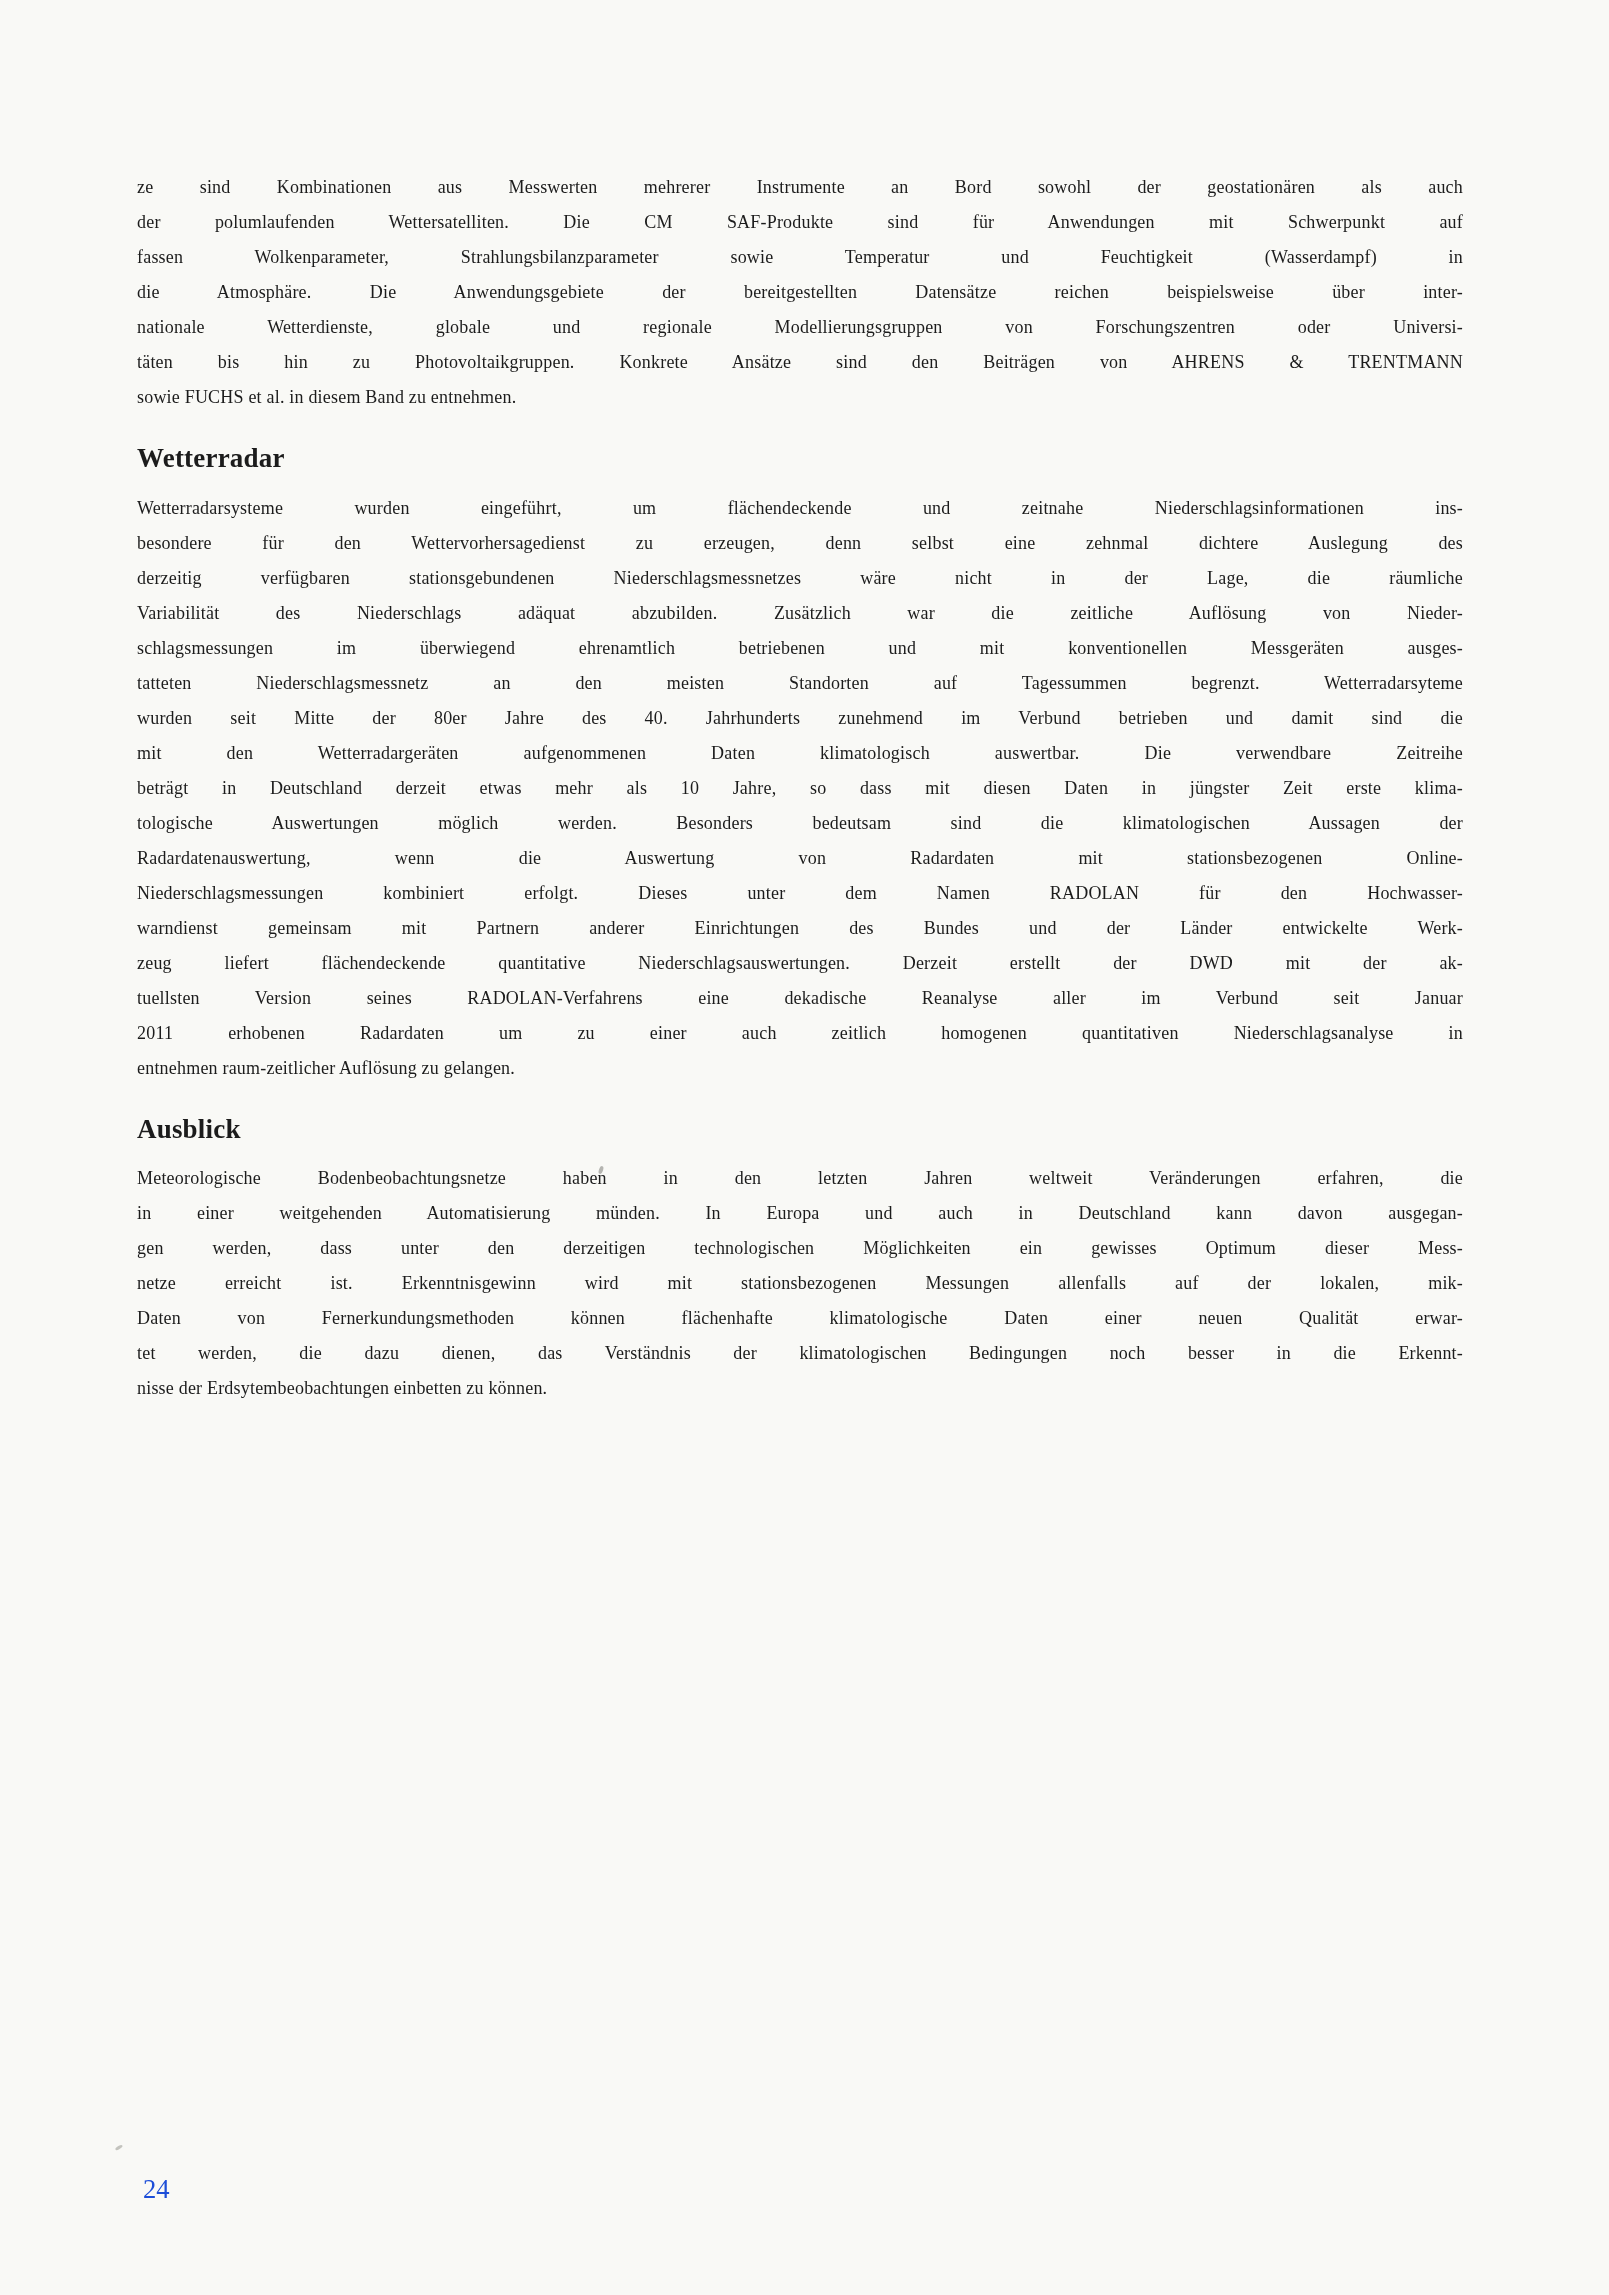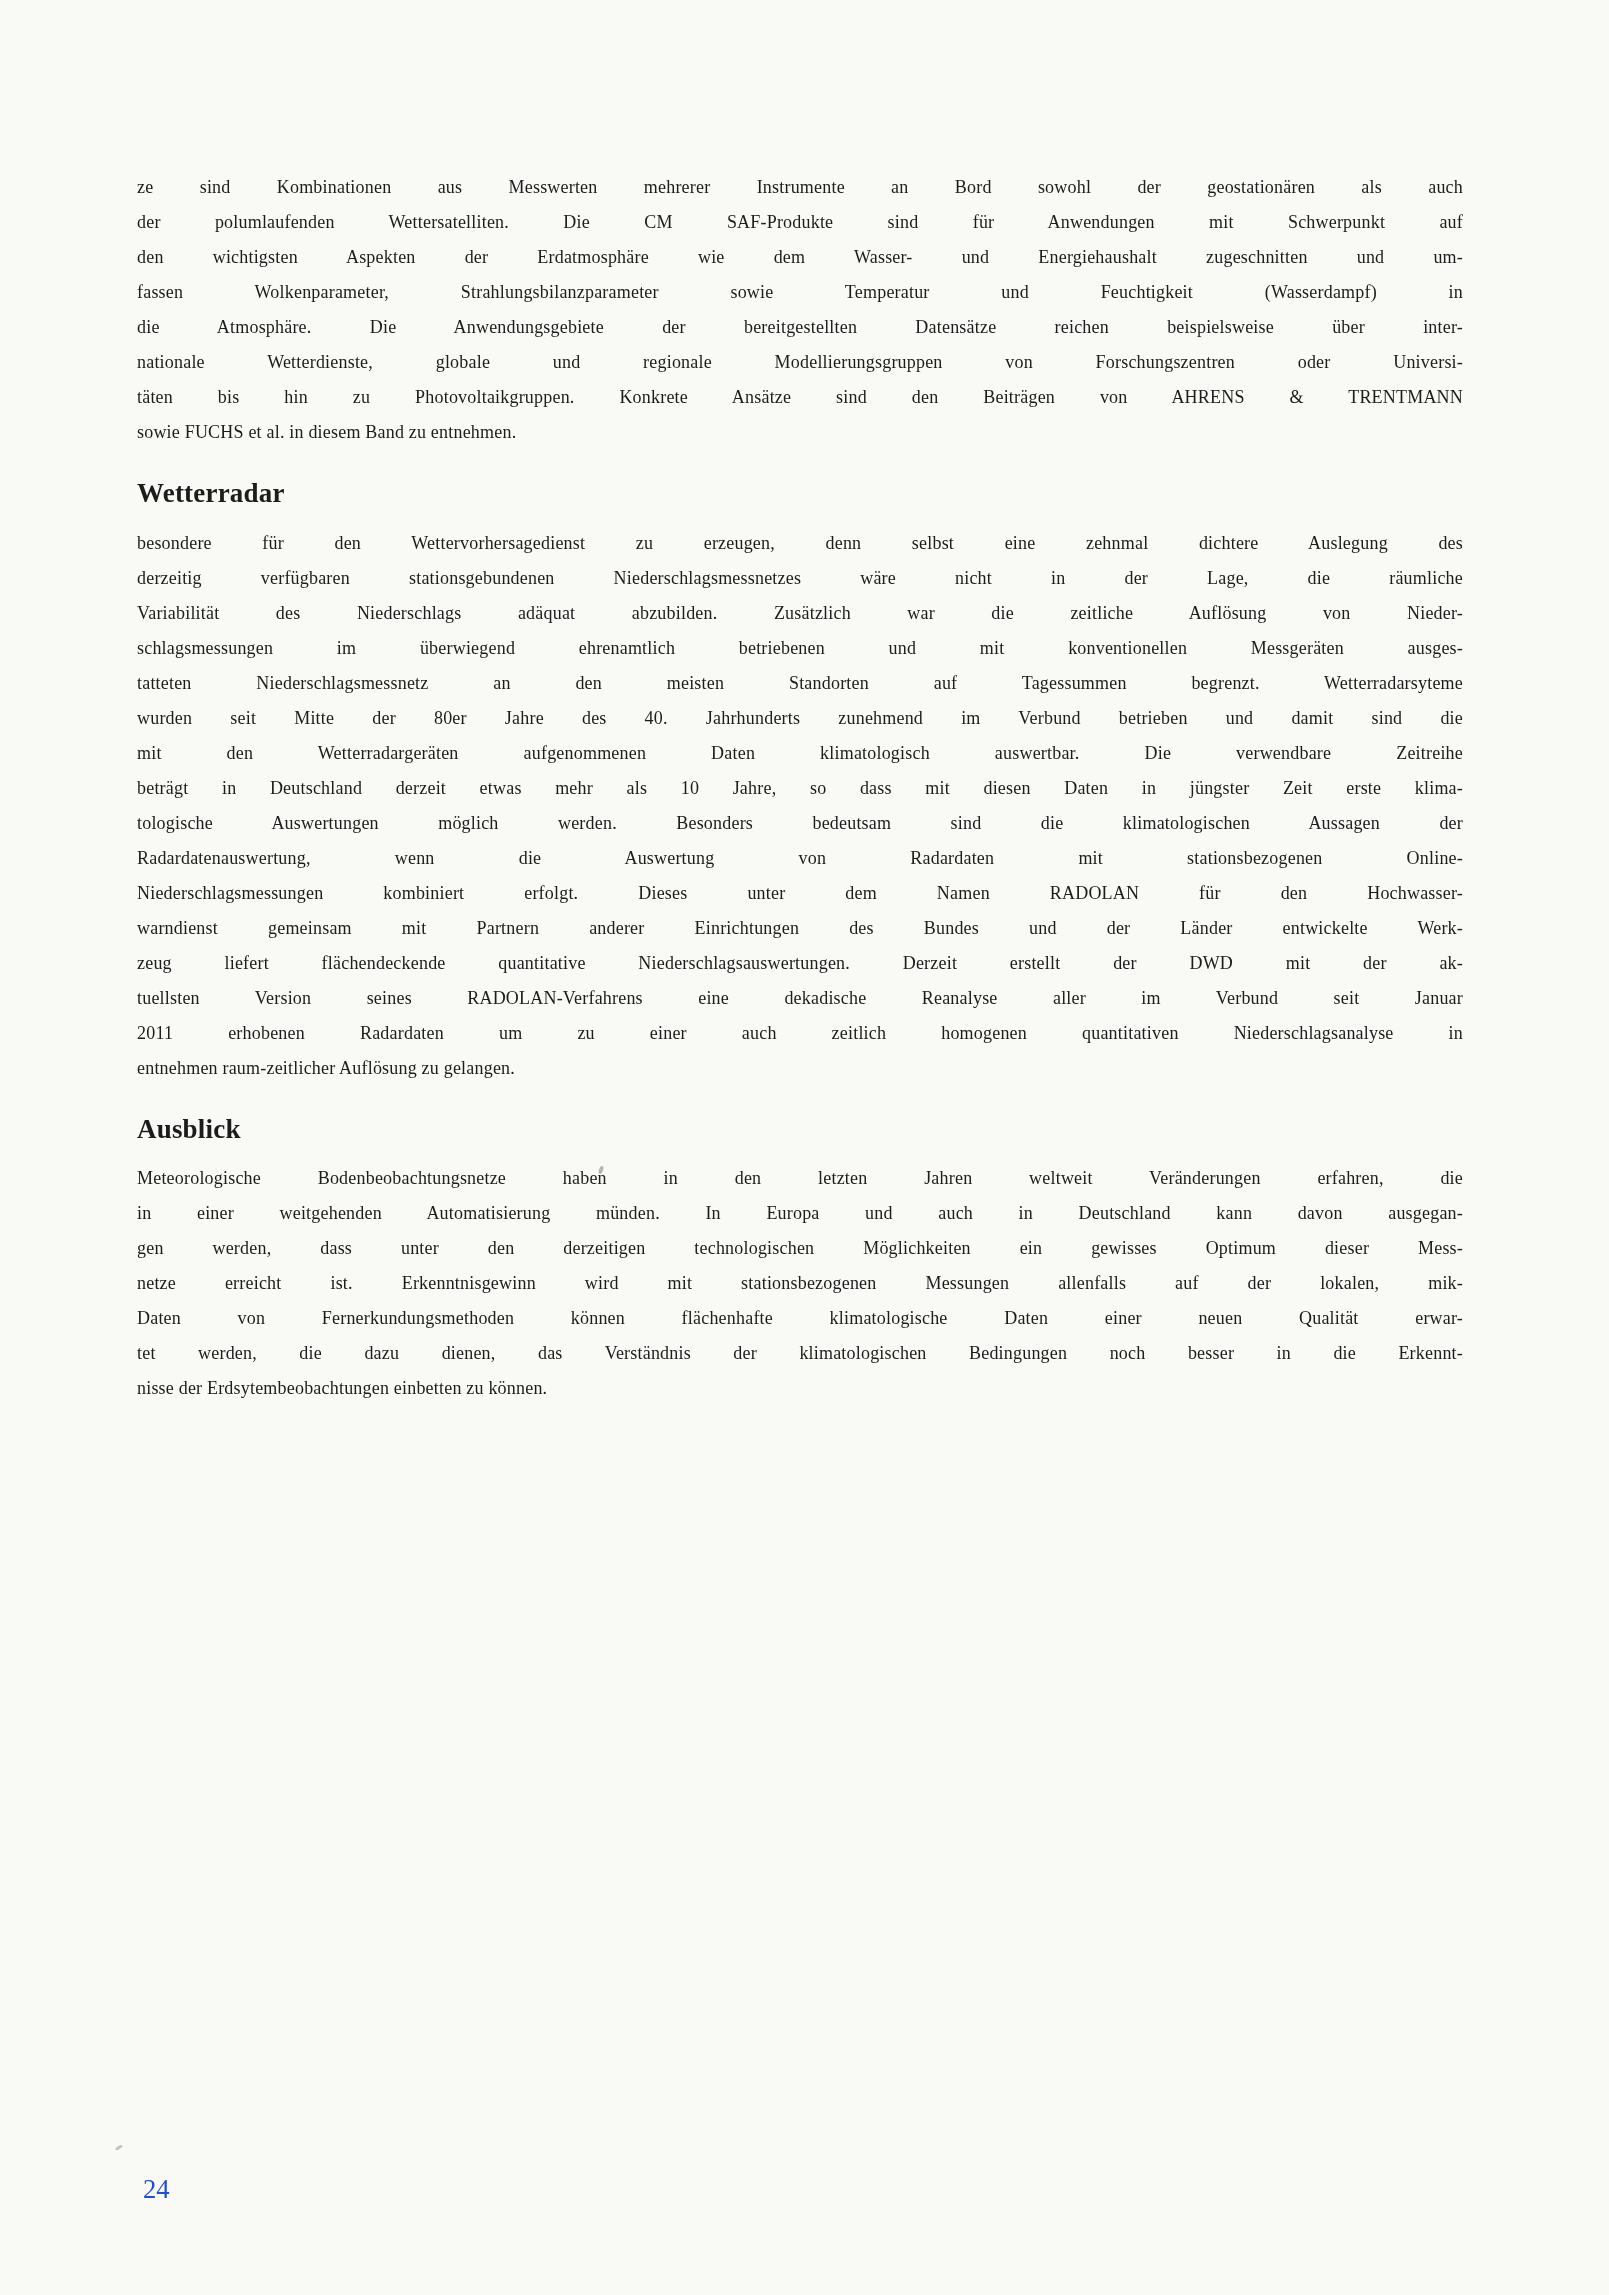--- a/index.html
+++ b/index.html
@@ -74,29 +74,29 @@
   }
 </style>
 </head>
 <body>
 
 <div class="page">
   <main class="text-column" id="text-column">
       <div class="paragraph">
         <div class="line">ze sind Kombinationen aus Messwerten mehrerer Instrumente an Bord sowohl der geostationären als auch</div>
         <div class="line">der polumlaufenden Wettersatelliten. Die CM SAF-Produkte sind für Anwendungen mit Schwerpunkt auf</div>
-        <div class="line">den wichtigsten Aspekten der Erdatmosphäre wie dem Wasser- und Energiehaushalt zugeschnitten und um-</div>
         <div class="line">fassen Wolkenparameter, Strahlungsbilanzparameter sowie Temperatur und Feuchtigkeit (Wasserdampf) in</div>
         <div class="line">die Atmosphäre. Die Anwendungsgebiete der bereitgestellten Datensätze reichen beispielsweise über inter-</div>
         <div class="line">nationale Wetterdienste, globale und regionale Modellierungsgruppen von Forschungszentren oder Universi-</div>
         <div class="line">täten bis hin zu Photovoltaikgruppen. Konkrete Ansätze sind den Beiträgen von AHRENS &amp; TRENTMANN</div>
         <div class="line last">sowie FUCHS et al. in diesem Band zu entnehmen.</div>
       </div>
       <div class="heading">Wetterradar</div>
       <div class="paragraph">
+        <div class="line">Wetterradarsysteme wurden eingeführt, um flächendeckende und zeitnahe Niederschlagsinformationen ins-</div>
         <div class="line">besondere für den Wettervorhersagedienst zu erzeugen, denn selbst eine zehnmal dichtere Auslegung des</div>
         <div class="line">derzeitig verfügbaren stationsgebundenen Niederschlagsmessnetzes wäre nicht in der Lage, die räumliche</div>
         <div class="line">Variabilität des Niederschlags adäquat abzubilden. Zusätzlich war die zeitliche Auflösung von Nieder-</div>
         <div class="line">schlagsmessungen im überwiegend ehrenamtlich betriebenen und mit konventionellen Messgeräten ausges-</div>
         <div class="line">tatteten Niederschlagsmessnetz an den meisten Standorten auf Tagessummen begrenzt. Wetterradarsyteme</div>
         <div class="line">wurden seit Mitte der 80er Jahre des 40. Jahrhunderts zunehmend im Verbund betrieben und damit sind die</div>
         <div class="line">mit den Wetterradargeräten aufgenommenen Daten klimatologisch auswertbar. Die verwendbare Zeitreihe</div>
         <div class="line">beträgt in Deutschland derzeit etwas mehr als 10 Jahre, so dass mit diesen Daten in jüngster Zeit erste klima-</div>
         <div class="line">tologische Auswertungen möglich werden. Besonders bedeutsam sind die klimatologischen Aussagen der</div>
         <div class="line">Radardatenauswertung, wenn die Auswertung von Radardaten mit stationsbezogenen Online-</div>

